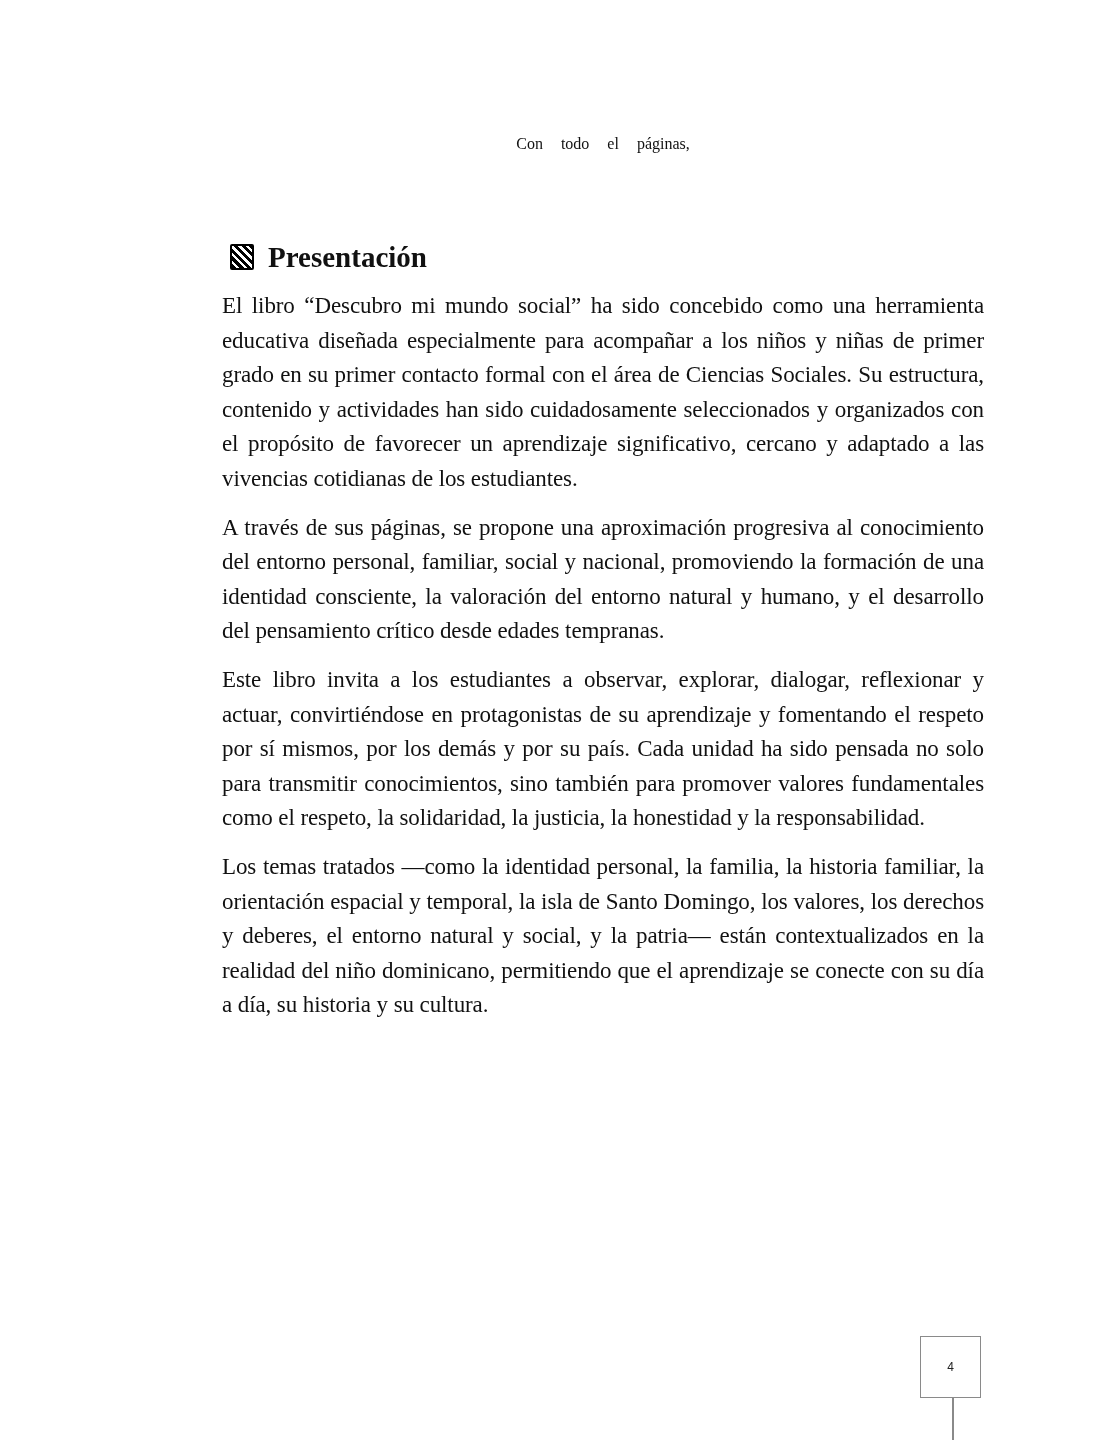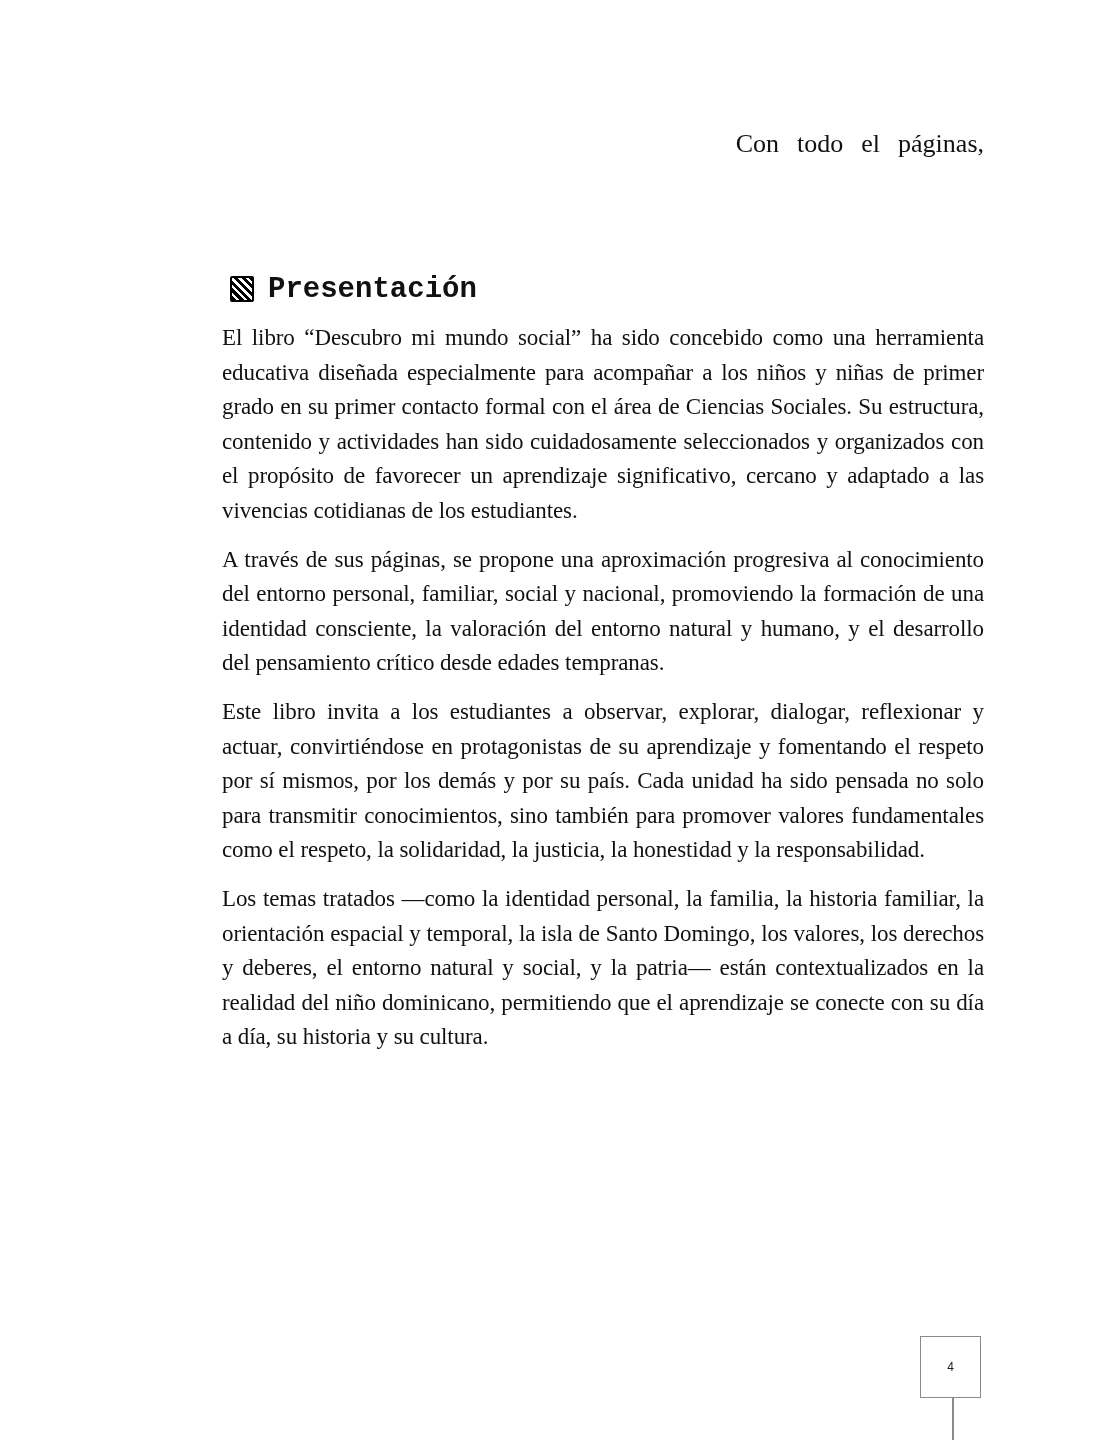--- a/index.html
+++ b/index.html
@@ -24,39 +24,38 @@
     .just {
       text-align: justify;
       text-align-last: auto;
       font-size: 23px;
       line-height: 34.6px;
       margin: 0;
       letter-spacing: -0.1px;
     }
     .closing {
       display: flex;
-      justify-content: flex-end;
-      font-size: 26px;
+      justify-content: center;
+      font-size: 16px;
       line-height: 35px;
       height: 35px;
       gap: 18px;
     }
     .author {
       font-size: 23px;
       line-height: 35px;
       font-weight: bold;
       margin: 0;
     }
     .heading {
       display: flex;
       align-items: center;
-      margin-top: 104px;
+      margin-top: 72px;
       margin-bottom: 8px;
       height: 48px;
-      font-family: Liberation Mono, monospace;
     }
     .heading-icon {
       width: 24px;
       height: 26px;
       margin-left: 8px;
       margin-right: 14px;
       border: 2px solid #000;
       border-radius: 2px;
       box-sizing: border-box;
       background: repeating-linear-gradient(45deg, #000 0px, #000 3px, #ffffff 3px, #ffffff 5.5px);

